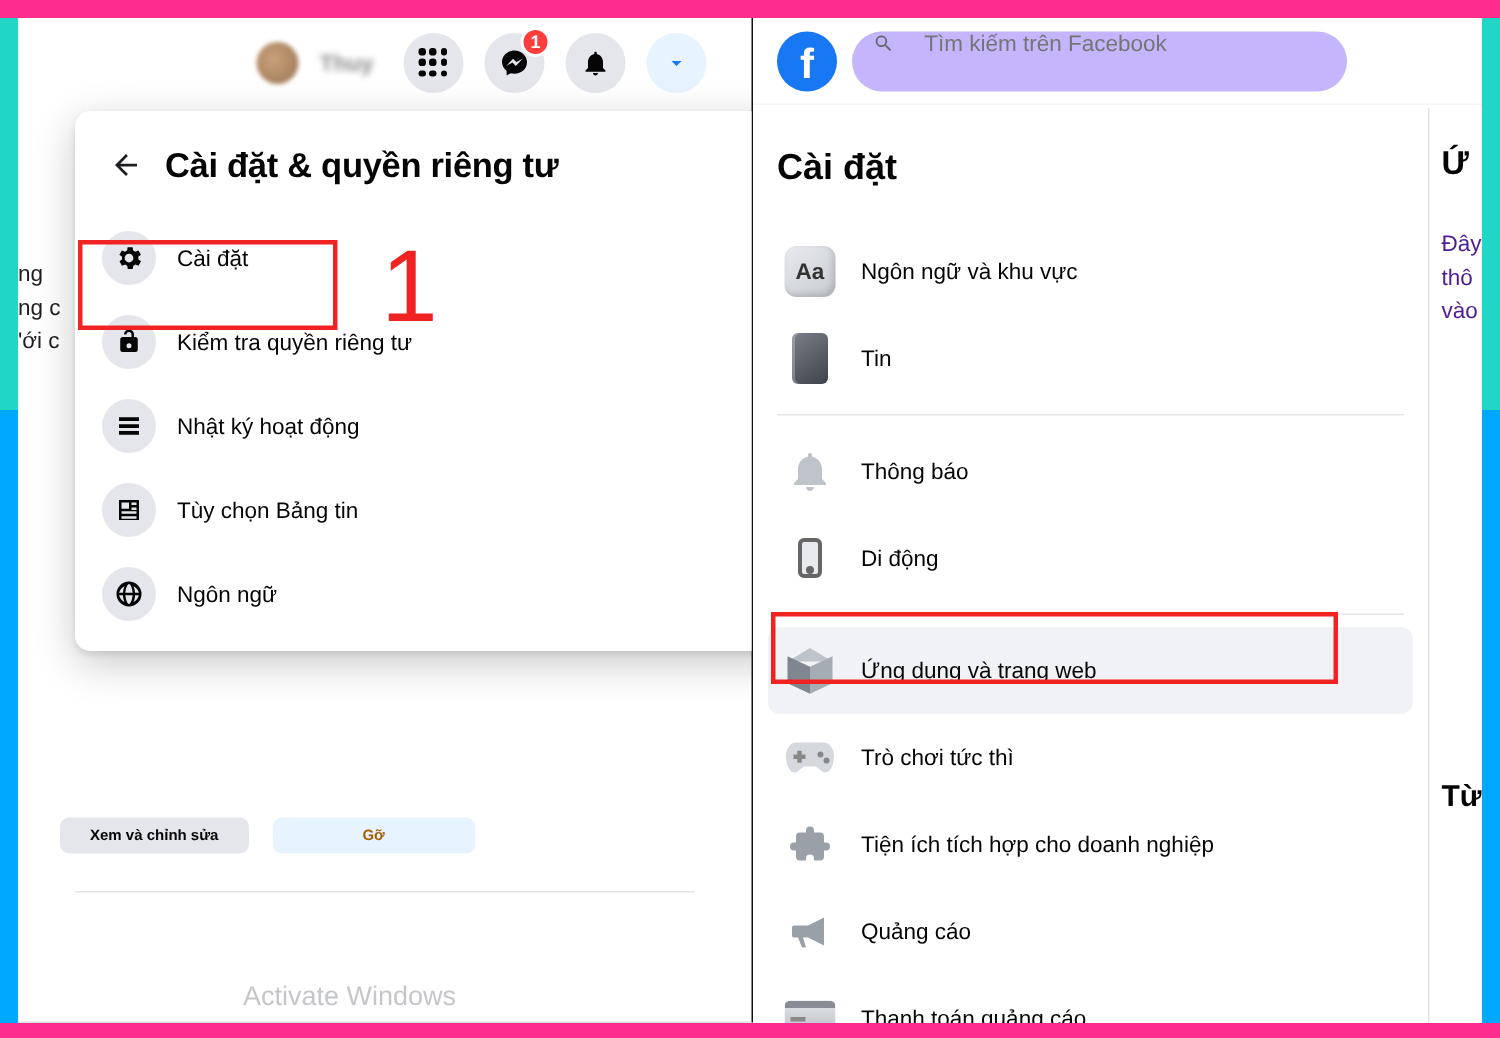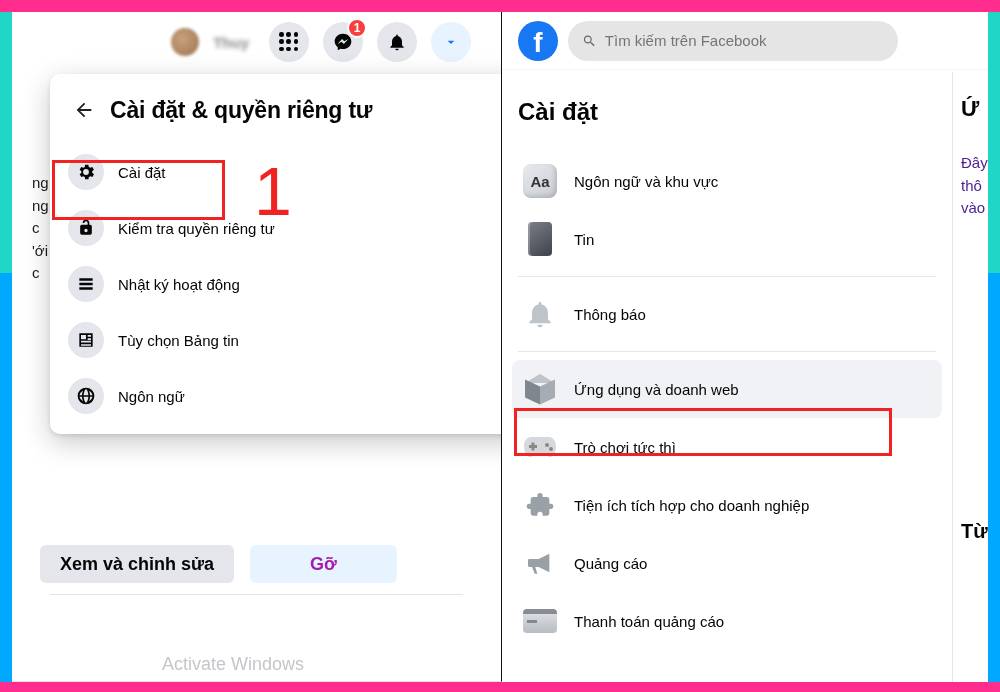--- a/index.html
+++ b/index.html
@@ -62,21 +62,21 @@
     background:#fa3e3e; color:#fff; font-size:12px; font-weight:700;
     display:flex; align-items:center; justify-content:center;
     border:2px solid #fff;
   }
   .dots9 { width:20px; height:20px; display:grid; grid-template-columns:repeat(3,1fr); grid-template-rows:repeat(3,1fr); gap:2px;}
   .dots9 i { width:4.5px; height:4.5px; background:#050505; border-radius:50%; display:block;}
 
   .left-peek {
     position:absolute; left:0; top:160px; width:36px;
     color:#1c1e21; font-size:15px; line-height:1.5;
-    padding-left:20px;
+    padding-left:0;
   }
 
   .dropdown-card {
     position:absolute; left:38px; top:62px; width:492px;
     background:#fff; border-radius:10px;
     box-shadow: 0 8px 28px rgba(0,0,0,0.22), 0 2px 4px rgba(0,0,0,0.1);
     padding: 14px 10px 10px 10px;
   }
   .dd-header { display:flex; align-items:center; gap:10px; padding: 6px 6px 18px 8px; }
   .back-btn { width:32px; height:32px; display:flex; align-items:center; justify-content:center; cursor:pointer; }
@@ -101,25 +101,25 @@
   }
   .step-1 {
     position:absolute; left:242px; top:140px;
     font-size:68px; font-weight:400; color:#f02222; font-family:"Arial",sans-serif;
   }
 
   .left-bottom-buttons {
     position:absolute; left:28px; top:533px; display:flex; gap:16px;
   }
   .pill {
-    height:38px; padding: 0 20px; border-radius:6px;
-    background:#e4e6eb; color:#050505; font-size:18px; font-weight:600;
+    height:24px; padding: 0 20px; border-radius:6px;
+    background:#e4e6eb; color:#050505; font-size:10px; font-weight:600;
     display:flex; align-items:center; cursor:pointer;
   }
-  .pill.blue { color:#a21caf; background:#e7f3ff; padding:0 60px;}
+  .pill.blue { color:#a16207; background:#e7f3ff; padding:0 60px;}
   .left-sep {
     position:absolute; left:38px; right:38px; top:582px; height:1px; background:#e4e4e4;
   }
   .activate-win {
     position:absolute; left:150px; bottom:6px;
     color:#c4c6ca; font-size:18px;
   }
 
   
   .right {
@@ -127,22 +127,22 @@
     overflow:hidden;
   }
   .r-topbar {
     position:absolute; left:0; right:0; top:0; height:58px;
     display:flex; align-items:center; gap:10px; padding-left:16px;
     border-bottom:1px solid rgba(0,0,0,0.04);
   }
   .fb-logo { width:40px; height:40px; border-radius:50%; background:#1877f2; display:flex; align-items:center; justify-content:center;}
   .fb-logo span { color:#fff; font-weight:900; font-size:28px; font-family:Arial; line-height:1; transform:translateY(2px);}
   .searchbar {
-    flex:1; max-width:330px; height:40px; background:#e5e5e5; border-radius:50px;
-    display:flex; align-items:center; gap:8px; padding:0 14px; color:#65676b;
+    flex:1; max-width:330px; height:40px; background:#c4b5fd; border-radius:50px;
+    display:flex; align-items:flex-start; gap:20px; padding:0 14px; color:#65676b;
   }
   .searchbar svg{ width:16px; height:16px; fill:#65676b; }
   .searchbar input{ border:none; background:transparent; font-size:15px; color:#65676b; outline:none; width:100%;}
 
   .r-title {
     position:absolute; left:16px; top:86px;
     font-size:24px; font-weight:700; color:#050505;
   }
 
   .r-list {
@@ -359,32 +359,41 @@
       <div class="r-sep"></div>
 
       <div class="r-item">
         <div class="r-icon">
             <svg viewBox="0 0 24 24" fill="#bfc4ca">
               <path d="M12 22c1.1 0 2-.9 2-2h-4c0 1.1.9 2 2 2zm6-6V11c0-3.1-2.1-5.6-5-6.3V4c0-.6-.4-1-1-1s-1 .4-1 1v.7C8.1 5.4 6 7.9 6 11v5l-2 2v1h16v-1l-2-2z"></path>
             </svg>
           </div>
         <span>Thông báo</span>
       </div>
+      <div class="r-item">
+        <div class="r-icon">
+            <svg viewBox="0 0 24 24" fill="none" stroke="#666" stroke-width="2">
+              <rect x="7" y="3" width="10" height="18" rx="2" fill="#e8eaee"></rect>
+              <circle cx="12" cy="18" r="1" fill="#666"></circle>
+            </svg>
+          </div>
+        <span>Di động</span>
+      </div>
 
       <div class="r-sep"></div>
 
       <div class="r-item active">
         <div class="r-icon">
           <div class="ic-cube">
               <div class="ic-cube-top"></div>
               <div class="ic-cube-l"></div>
               <div class="ic-cube-r"></div>
             </div>
         </div>
-        <span>Ứng dụng và doanh web</span>
+        <span>Ứng dụng và trang web</span>
       </div>
       <div class="r-item">
         <div class="r-icon ic-controller">
             <svg viewBox="0 0 34 22">
               <path d="M8 1h18c4 0 7 4 7 9s-2 11-6 11c-3 0-4-4-7-4h-6c-3 0-4 4-7 4-4 0-6-6-6-11S4 1 8 1z" fill="#d5d8dd"></path>
               <circle cx="24" cy="9" r="2" fill="#888"></circle>
               <circle cx="28" cy="13" r="2" fill="#888"></circle>
               <rect x="6" y="9" width="8" height="3" fill="#888"></rect>
               <rect x="8.5" y="6.5" width="3" height="8" fill="#888"></rect>
             </svg>

